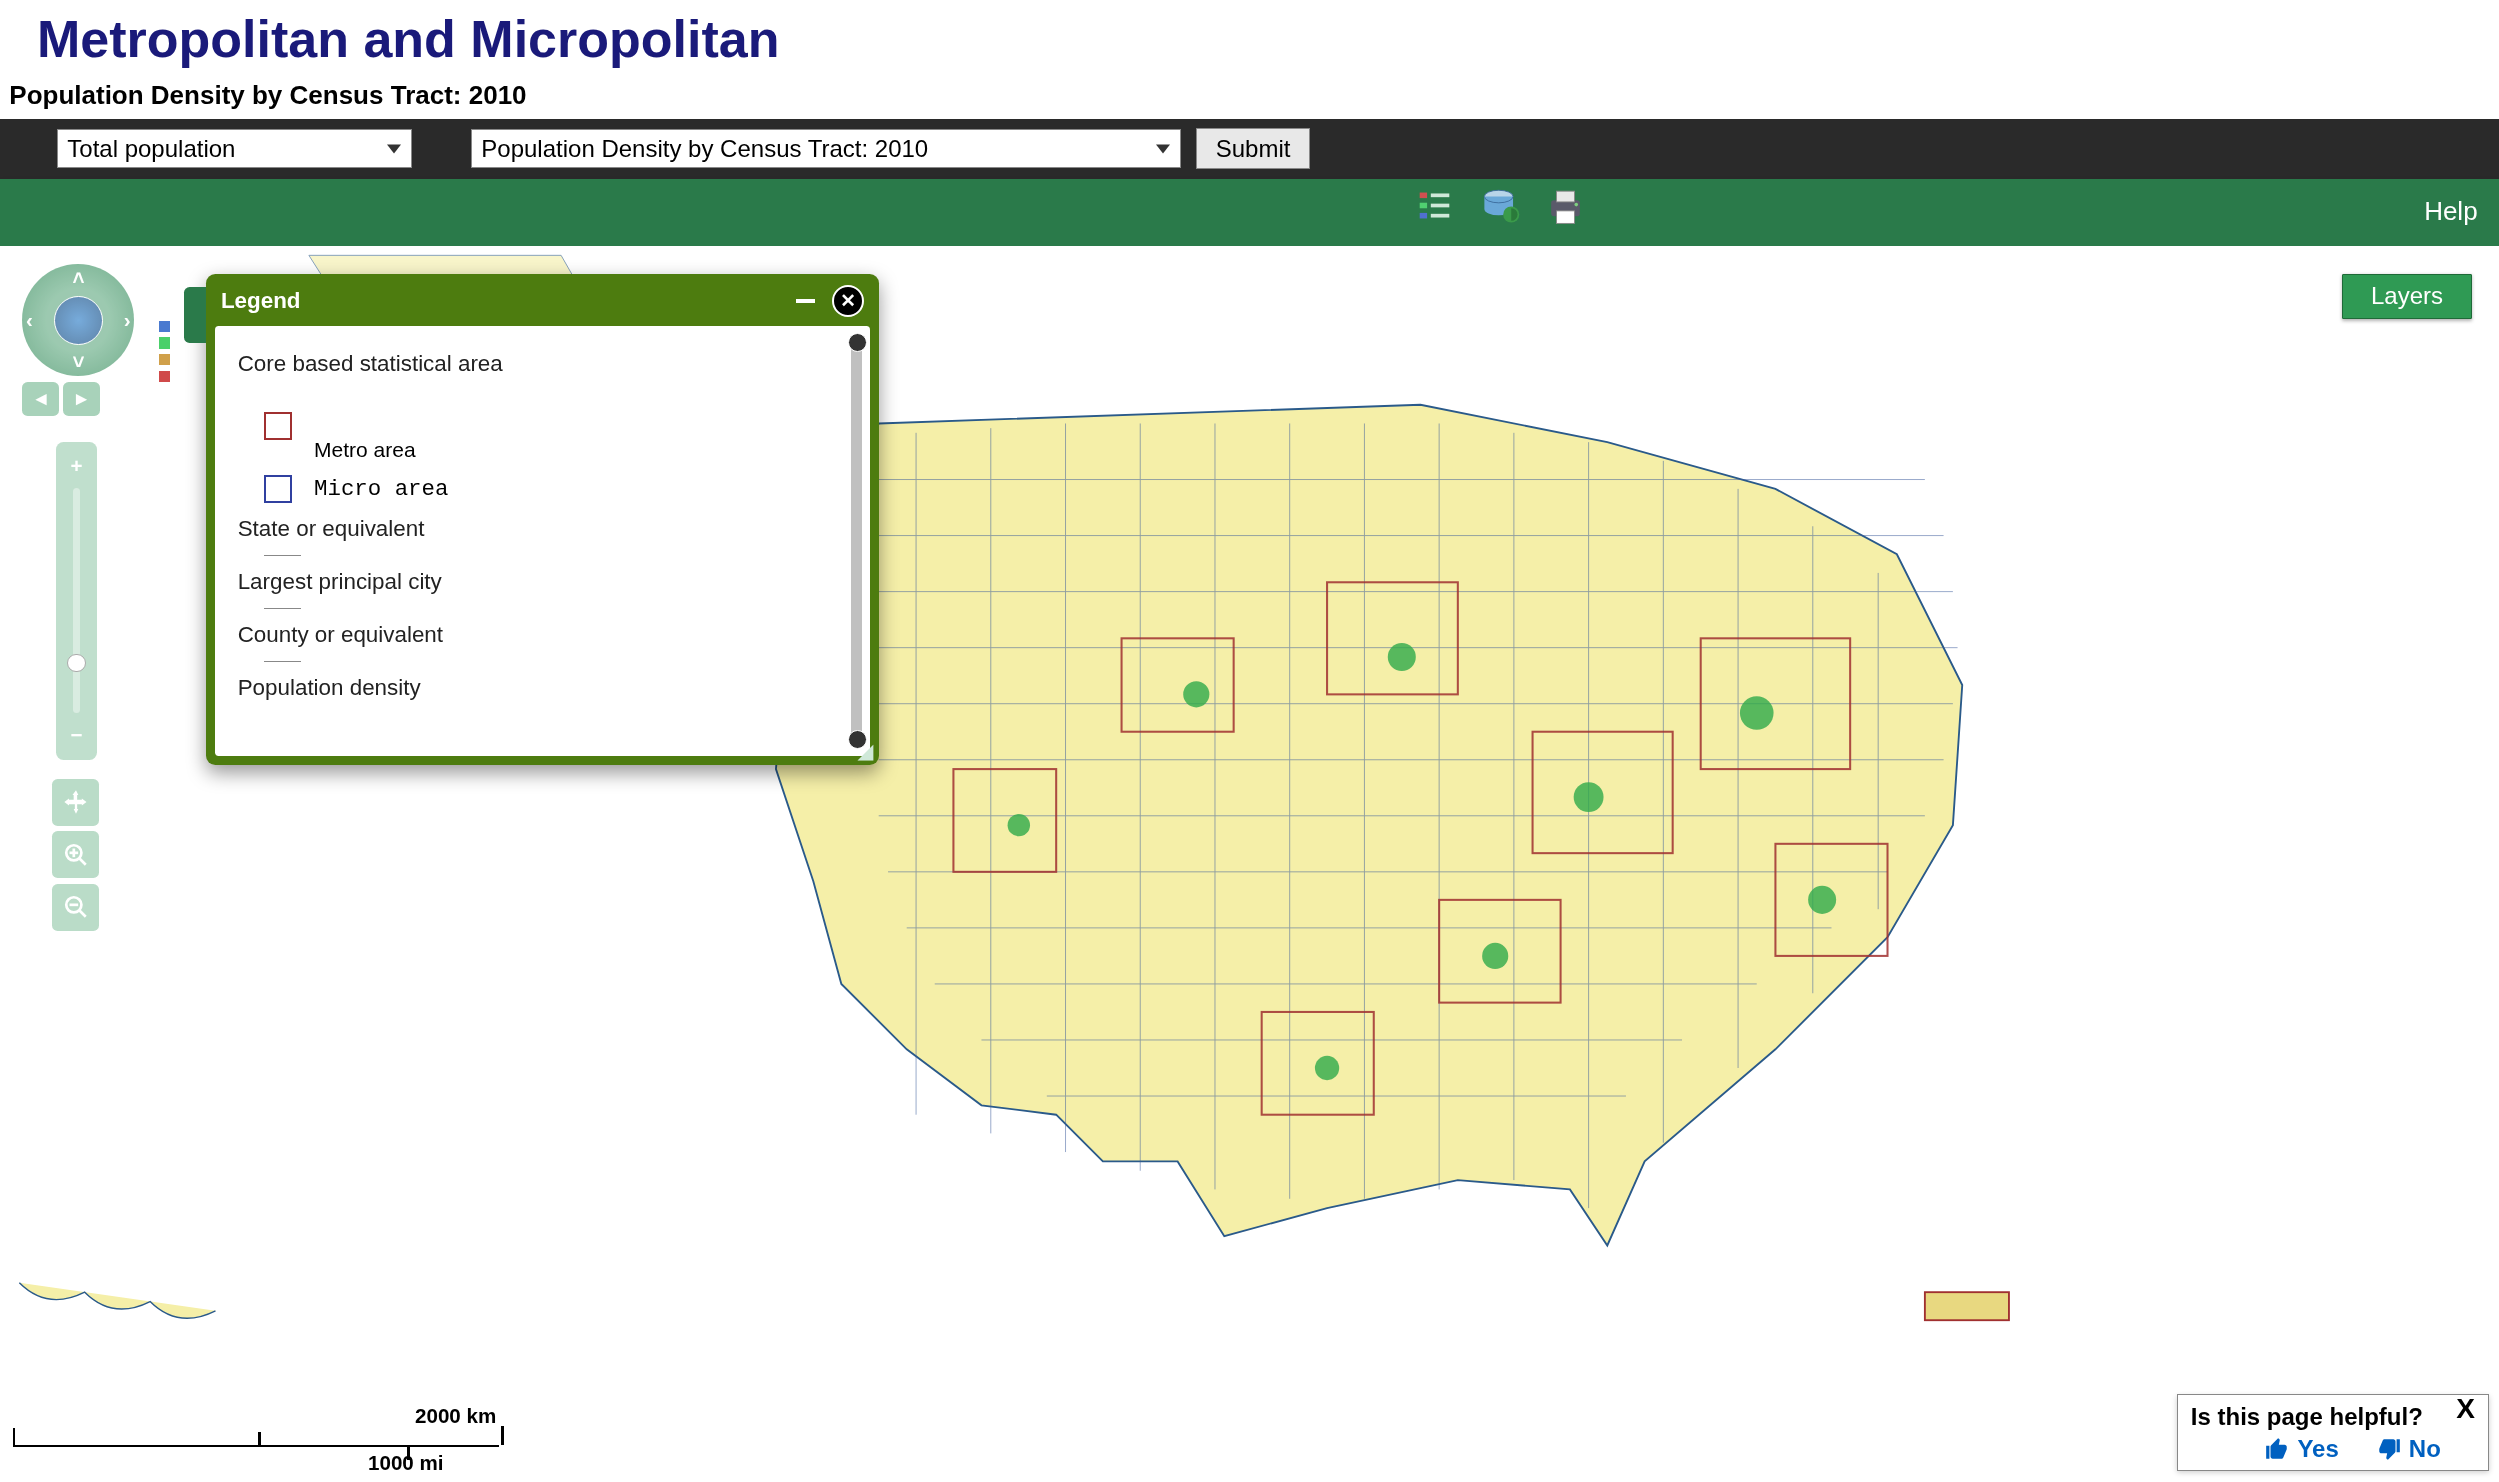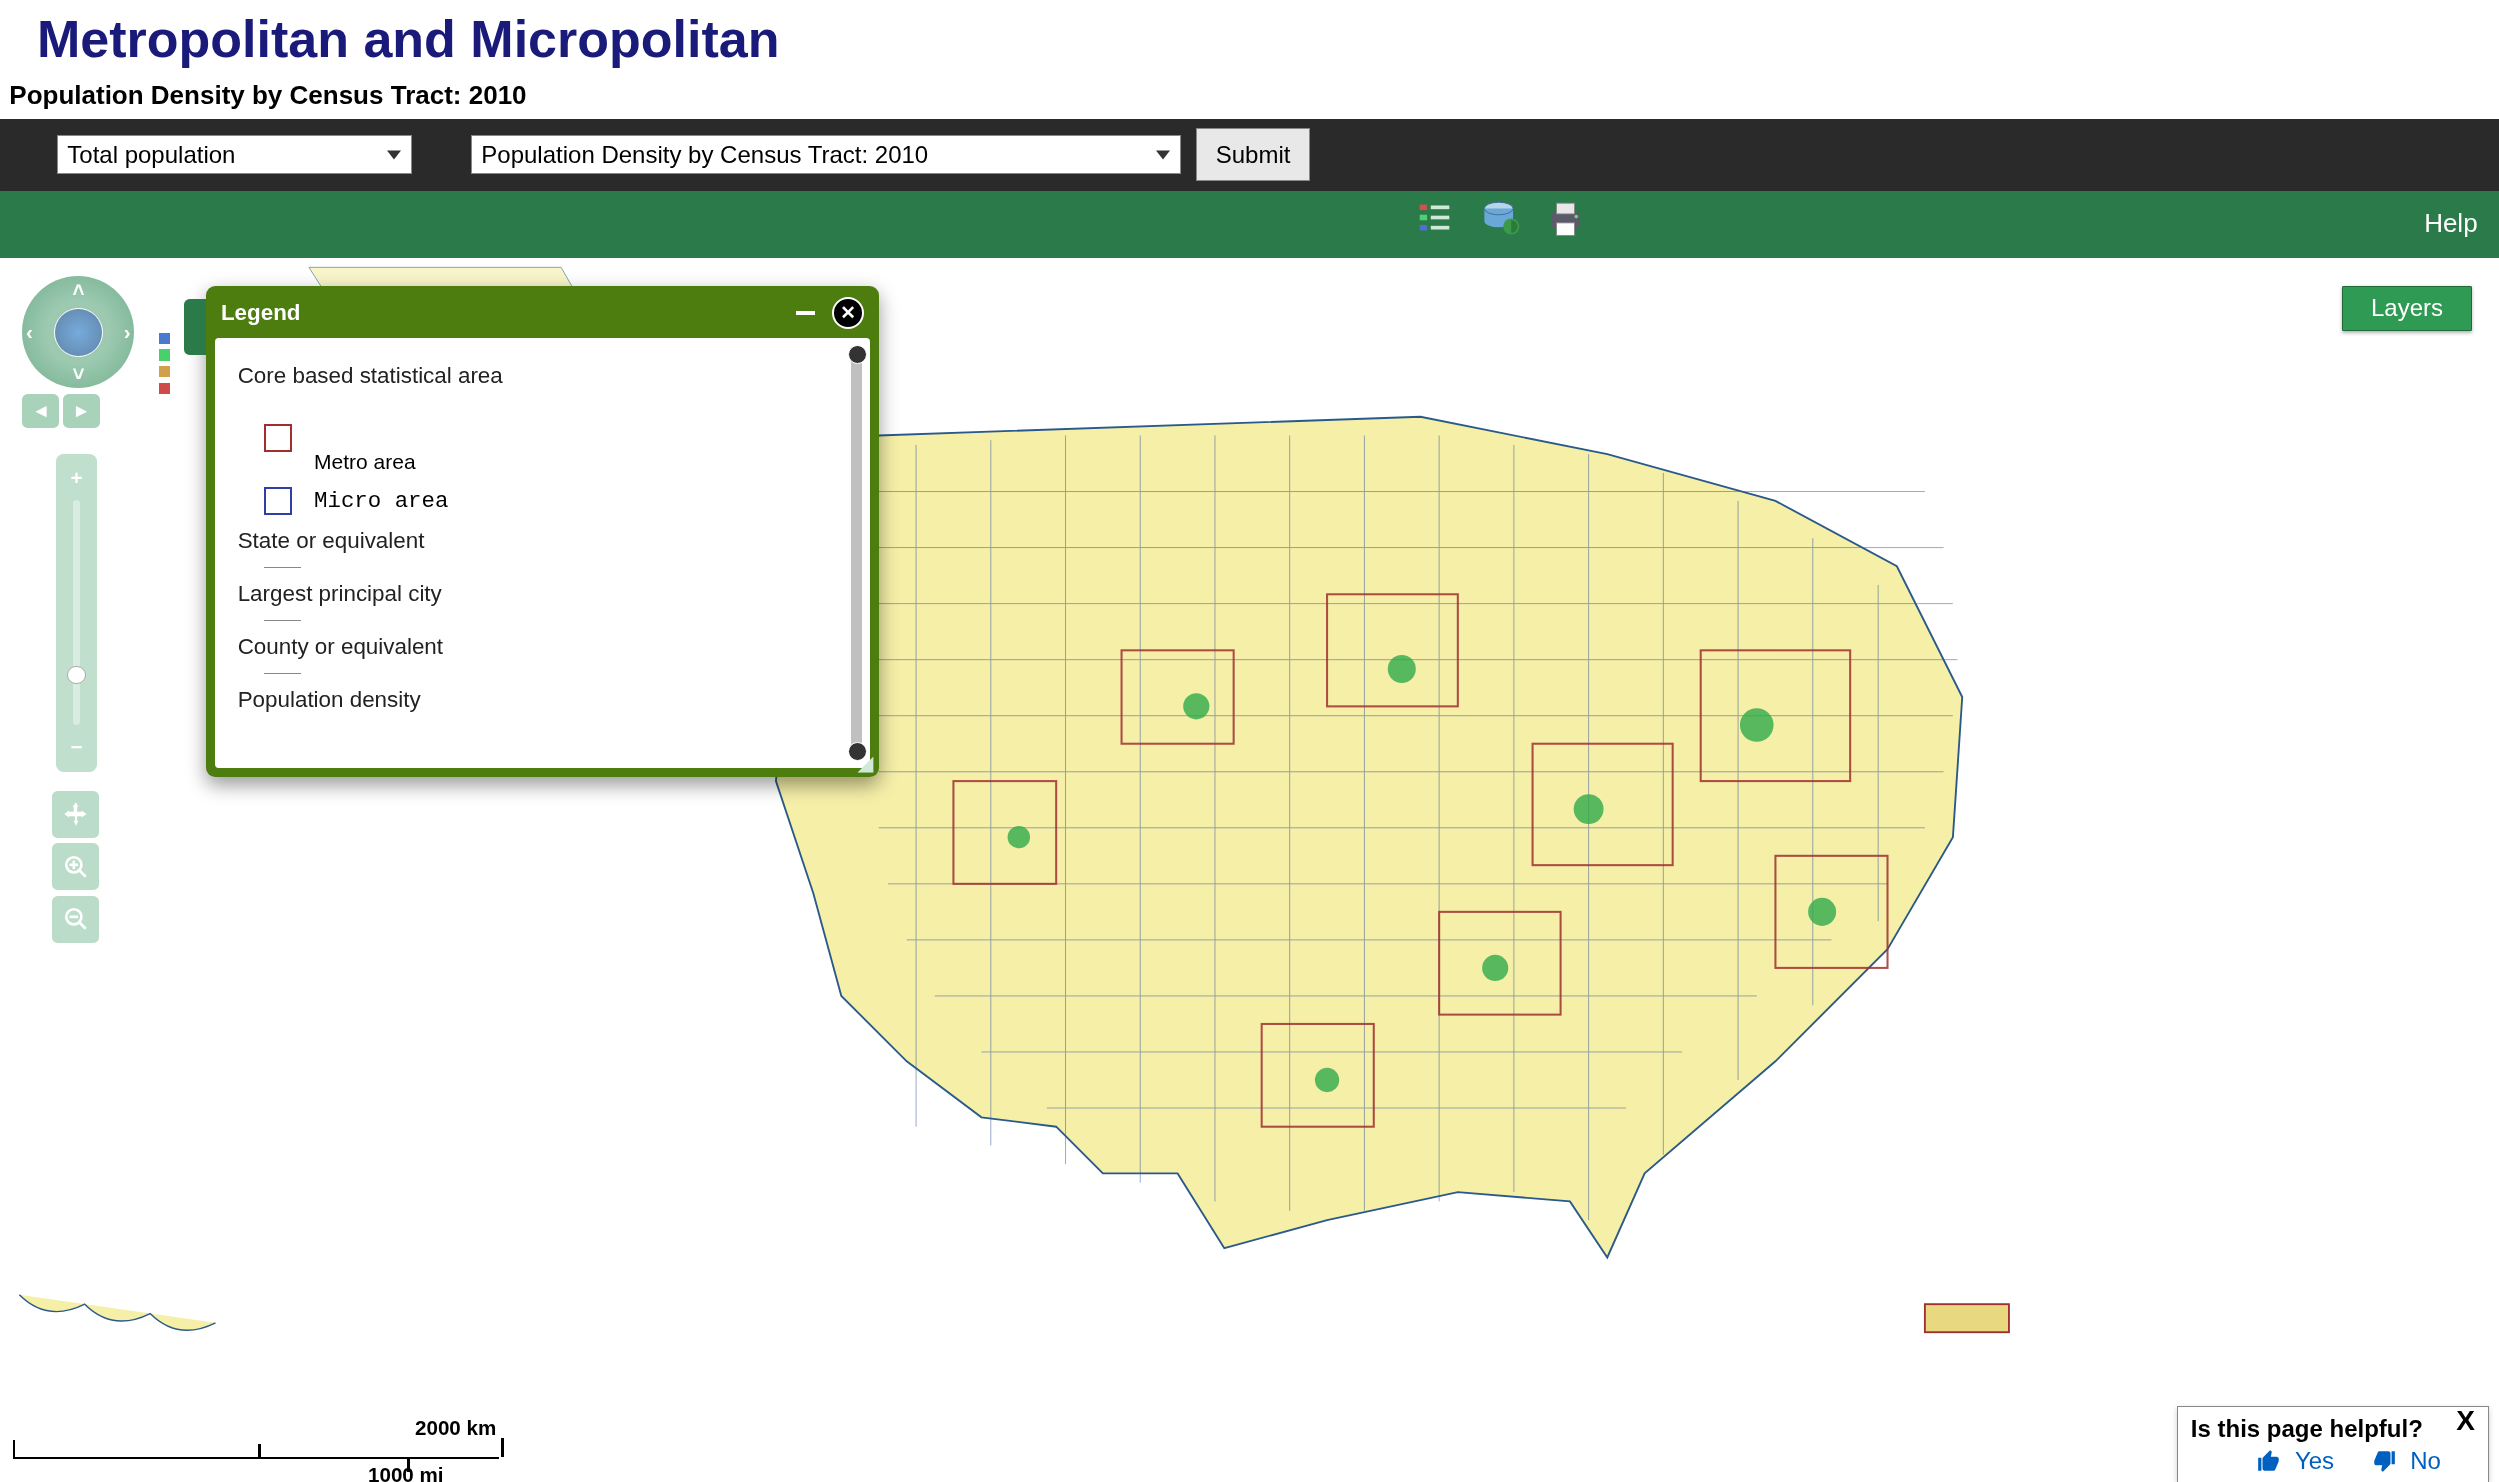--- a/index.html
+++ b/index.html
@@ -7,21 +7,21 @@
 
   .page-title { font-size: 52px; font-weight: bold; color: #1a1a7a; padding: 9.3px 37px 7.5px 37px; }
   .subtitle { font-size: 26px; font-weight: bold; color: #000; padding: 3.7px 9.3px 7.5px 9.3px; }
 
   .dark-bar { background: #2a2a2a; padding: 9.3px 13px; display: flex; align-items: center; gap: 15px; }
   .select-wrap { position: relative; display: inline-block; padding-left: 44px; }
   .select-wrap select { font-size: 24px; padding: 3.7px 34px 3.7px 9.3px; background: #fff; border: 0.9px solid #888; appearance: none; height: 39px; }
   .select-wrap::after { content: ""; position: absolute; right: 11.2px; top: 50%; transform: translateY(-50%); border-left: 7.5px solid transparent; border-right: 7.5px solid transparent; border-top: 9.3px solid #333; pointer-events:none;}
   #sel1 { width: 355px; }
   #sel2 { width: 710px; }
-  .submit-btn { font-size: 24px; padding: 3.7px 18.7px; background: #e8e8e8; border: 0.9px solid #888; cursor: pointer; height: 53px; }
+  .submit-btn { font-size: 24px; padding: 3.7px 18.7px; background: #e8e8e8; border: 0.9px solid #888; cursor: pointer; height: 41px; }
 
   .green-bar { background: #2a7a4a; height: 67px; position: relative; box-shadow: 0 2.8px 5.6px rgba(0,0,0,0.3); }
   .toolbar-center { position: absolute; left: 1411px; top: 3.7px; display: flex; gap: 18.7px; align-items: center; }
   .tb-icon { width: 47px; height: 47px; cursor: pointer; display:flex; align-items:center; justify-content:center; }
   .help-link { position: absolute; right: 22.4px; top: 17px; color: #fff; font-size: 26px; cursor: pointer; }
 
   .map-area { position: relative; width: 100%; height: 1233px; background: #fff; overflow: hidden; }
 
   
   .nav-cluster { position: absolute; left: 22.4px; top: 18.7px; }
@@ -72,21 +72,21 @@
   .scalebar .sb-line { position:relative; width:486px; height:18.7px; border-left:2.8px solid #000; border-bottom:2.8px solid #000;}
   .sb-tick { position:absolute; bottom:0; width:2.8px; height:18.7px; background:#000;}
   .sb-lbl { position:absolute; white-space:nowrap;}
 
   
   .feedback { position:absolute; right:11.2px; bottom:7.5px; background:#fff; border:1.9px solid #888; padding:5.6px 13px 7.5px 13px; font-size:24px; box-shadow:0 1.9px 5.6px rgba(0,0,0,0.2);}
   .feedback-row{ display:flex; align-items:center; gap:24px;}
   .fb-q { font-weight:bold; }
   .fb-x { font-weight:bold; font-size:28px; cursor:pointer; margin-left:9.3px; position:relative; top:-7.5px;}
   .fb-ans { display:flex; gap:37px; justify-content:flex-end; padding-right:34px; margin-top:1.9px;}
-  .fb-yes,.fb-no{ display:flex; align-items:center; gap:13px; color:#0060c0; font-weight:normal; cursor:pointer;}
+  .fb-yes,.fb-no{ display:flex; align-items:center; gap:7px; color:#0060c0; font-weight:bold; cursor:pointer;}
   .thumb { width:26px;height:26px; display:inline-block;}
 </style>
 </head>
 <body>
 
 <h1 class="page-title">Metropolitan and Micropolitan</h1>
 <div class="subtitle">Population Density by Census Tract: 2010</div>
 
 <div class="dark-bar">
   <div class="select-wrap">

